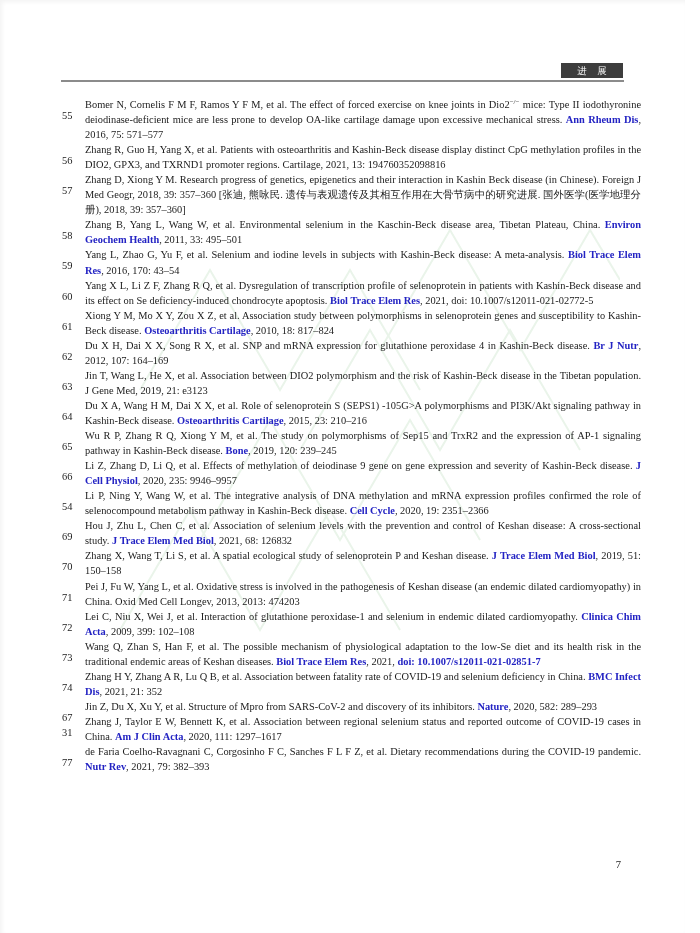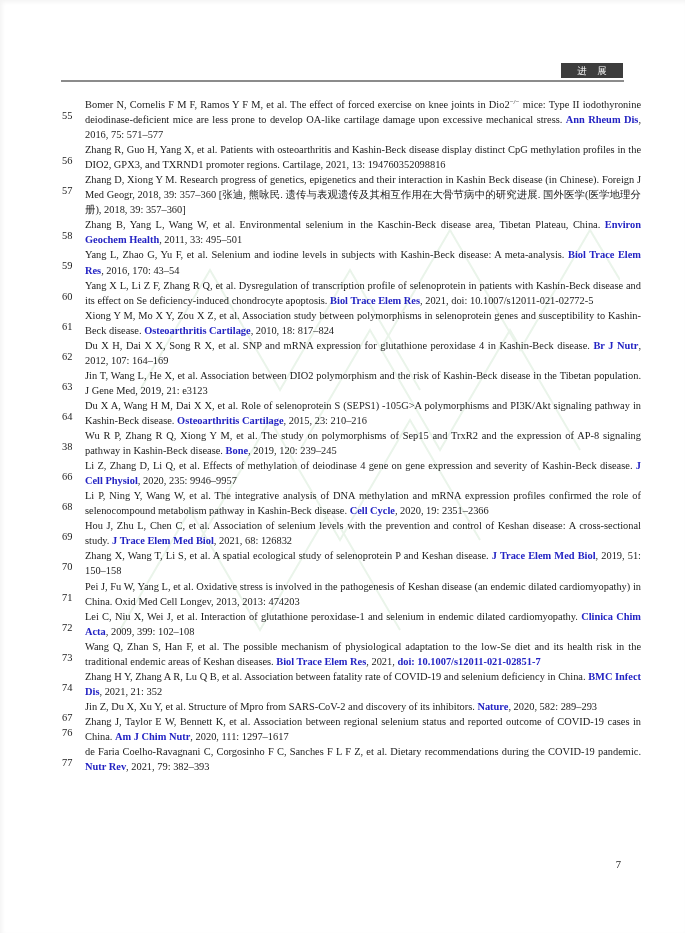--- a/index.html
+++ b/index.html
@@ -106,29 +106,29 @@
       <div class="ref"><span class="ref-num">55</span><span>Bomer N, Cornelis F M F, Ramos Y F M, et al. The effect of forced exercise on knee joints in Dio2</span><sup class="rsup">−/−</sup><span> mice: Type II iodothyronine deiodinase-deficient mice are less prone to develop OA-like cartilage damage upon excessive mechanical stress. </span><a class="jlink" href="#">Ann Rheum Dis</a><span>, 2016, 75: 571–577</span></div>
       <div class="ref"><span class="ref-num">56</span><span>Zhang R, Guo H, Yang X, et al. Patients with osteoarthritis and Kashin-Beck disease display distinct CpG methylation profiles in the DIO2, GPX3, and TXRND1 promoter regions. Cartilage, 2021, 13: 194760352098816</span></div>
       <div class="ref"><span class="ref-num">57</span><span>Zhang D, Xiong Y M. Research progress of genetics, epigenetics and their interaction in Kashin Beck disease (in Chinese). Foreign J Med Geogr, 2018, 39: 357–360 [张迪, 熊咏民. 遗传与表观遗传及其相互作用在大骨节病中的研究进展. 国外医学(医学地理分册), 2018, 39: 357–360]</span></div>
       <div class="ref"><span class="ref-num">58</span><span>Zhang B, Yang L, Wang W, et al. Environmental selenium in the Kaschin-Beck disease area, Tibetan Plateau, China. </span><a class="jlink" href="#">Environ Geochem Health</a><span>, 2011, 33: 495–501</span></div>
       <div class="ref"><span class="ref-num">59</span><span>Yang L, Zhao G, Yu F, et al. Selenium and iodine levels in subjects with Kashin-Beck disease: A meta-analysis. </span><a class="jlink" href="#">Biol Trace Elem Res</a><span>, 2016, 170: 43–54</span></div>
       <div class="ref"><span class="ref-num">60</span><span>Yang X L, Li Z F, Zhang R Q, et al. Dysregulation of transcription profile of selenoprotein in patients with Kashin-Beck disease and its effect on Se deficiency-induced chondrocyte apoptosis. </span><a class="jlink" href="#">Biol Trace Elem Res</a><span>, 2021, doi: 10.1007/s12011-021-02772-5</span></div>
       <div class="ref"><span class="ref-num">61</span><span>Xiong Y M, Mo X Y, Zou X Z, et al. Association study between polymorphisms in selenoprotein genes and susceptibility to Kashin-Beck disease. </span><a class="jlink" href="#">Osteoarthritis Cartilage</a><span>, 2010, 18: 817–824</span></div>
       <div class="ref"><span class="ref-num">62</span><span>Du X H, Dai X X, Song R X, et al. SNP and mRNA expression for glutathione peroxidase 4 in Kashin-Beck disease. </span><a class="jlink" href="#">Br J Nutr</a><span>, 2012, 107: 164–169</span></div>
       <div class="ref"><span class="ref-num">63</span><span>Jin T, Wang L, He X, et al. Association between DIO2 polymorphism and the risk of Kashin-Beck disease in the Tibetan population. J Gene Med, 2019, 21: e3123</span></div>
       <div class="ref"><span class="ref-num">64</span><span>Du X A, Wang H M, Dai X X, et al. Role of selenoprotein S (SEPS1) -105G&gt;A polymorphisms and PI3K/Akt signaling pathway in Kashin-Beck disease. </span><a class="jlink" href="#">Osteoarthritis Cartilage</a><span>, 2015, 23: 210–216</span></div>
-      <div class="ref"><span class="ref-num">38</span><span>Wu R P, Zhang R Q, Xiong Y M, et al. The study on polymorphisms of Sep15 and TrxR2 and the expression of AP-8 signaling pathway in Kashin-Beck disease. </span><a class="jlink" href="#">Bone</a><span>, 2019, 120: 239–245</span></div>
-      <div class="ref"><span class="ref-num">66</span><span>Li Z, Zhang D, Li Q, et al. Effects of methylation of deiodinase 4 gene on gene expression and severity of Kashin-Beck disease. </span><a class="jlink" href="#">J Cell Physiol</a><span>, 2020, 235: 9946–9957</span></div>
-      <div class="ref"><span class="ref-num">68</span><span>Li P, Ning Y, Wang W, et al. The integrative analysis of DNA methylation and mRNA expression profiles confirmed the role of selenocompound metabolism pathway in Kashin-Beck disease. </span><a class="jlink" href="#">Cell Cycle</a><span>, 2020, 19: 2351–2366</span></div>
+      <div class="ref"><span class="ref-num">65</span><span>Wu R P, Zhang R Q, Xiong Y M, et al. The study on polymorphisms of Sep15 and TrxR2 and the expression of AP-1 signaling pathway in Kashin-Beck disease. </span><a class="jlink" href="#">Bone</a><span>, 2019, 120: 239–245</span></div>
+      <div class="ref"><span class="ref-num">66</span><span>Li Z, Zhang D, Li Q, et al. Effects of methylation of deiodinase 9 gene on gene expression and severity of Kashin-Beck disease. </span><a class="jlink" href="#">J Cell Physiol</a><span>, 2020, 235: 9946–9957</span></div>
+      <div class="ref"><span class="ref-num">54</span><span>Li P, Ning Y, Wang W, et al. The integrative analysis of DNA methylation and mRNA expression profiles confirmed the role of selenocompound metabolism pathway in Kashin-Beck disease. </span><a class="jlink" href="#">Cell Cycle</a><span>, 2020, 19: 2351–2366</span></div>
       <div class="ref"><span class="ref-num">69</span><span>Hou J, Zhu L, Chen C, et al. Association of selenium levels with the prevention and control of Keshan disease: A cross-sectional study. </span><a class="jlink" href="#">J Trace Elem Med Biol</a><span>, 2021, 68: 126832</span></div>
       <div class="ref"><span class="ref-num">70</span><span>Zhang X, Wang T, Li S, et al. A spatial ecological study of selenoprotein P and Keshan disease. </span><a class="jlink" href="#">J Trace Elem Med Biol</a><span>, 2019, 51: 150–158</span></div>
       <div class="ref"><span class="ref-num">71</span><span>Pei J, Fu W, Yang L, et al. Oxidative stress is involved in the pathogenesis of Keshan disease (an endemic dilated cardiomyopathy) in China. Oxid Med Cell Longev, 2013, 2013: 474203</span></div>
       <div class="ref"><span class="ref-num">72</span><span>Lei C, Niu X, Wei J, et al. Interaction of glutathione peroxidase-1 and selenium in endemic dilated cardiomyopathy. </span><a class="jlink" href="#">Clinica Chim Acta</a><span>, 2009, 399: 102–108</span></div>
       <div class="ref"><span class="ref-num">73</span><span>Wang Q, Zhan S, Han F, et al. The possible mechanism of physiological adaptation to the low-Se diet and its health risk in the traditional endemic areas of Keshan diseases. </span><a class="jlink" href="#">Biol Trace Elem Res</a><span>, 2021, </span><a class="jlink" href="#">doi: 10.1007/s12011-021-02851-7</a></div>
       <div class="ref"><span class="ref-num">74</span><span>Zhang H Y, Zhang A R, Lu Q B, et al. Association between fatality rate of COVID-19 and selenium deficiency in China. </span><a class="jlink" href="#">BMC Infect Dis</a><span>, 2021, 21: 352</span></div>
       <div class="ref"><span class="ref-num">67</span><span>Jin Z, Du X, Xu Y, et al. Structure of Mpro from SARS-CoV-2 and discovery of its inhibitors. </span><a class="jlink" href="#">Nature</a><span>, 2020, 582: 289–293</span></div>
-      <div class="ref"><span class="ref-num">76</span><span>Zhang J, Taylor E W, Bennett K, et al. Association between regional selenium status and reported outcome of COVID-19 cases in China. </span><a class="jlink" href="#">Am J Chim Nutr</a><span>, 2020, 111: 1297–1617</span></div>
+      <div class="ref"><span class="ref-num">31</span><span>Zhang J, Taylor E W, Bennett K, et al. Association between regional selenium status and reported outcome of COVID-19 cases in China. </span><a class="jlink" href="#">Am J Clin Acta</a><span>, 2020, 111: 1297–1617</span></div>
       <div class="ref"><span class="ref-num">77</span><span>de Faria Coelho-Ravagnani C, Corgosinho F C, Sanches F L F Z, et al. Dietary recommendations during the COVID-19 pandemic. </span><a class="jlink" href="#">Nutr Rev</a><span>, 2021, 79: 382–393</span></div>
     </main>
 
   <div class="page-number">7</div>
 
 </div>
 
 </body></html>

